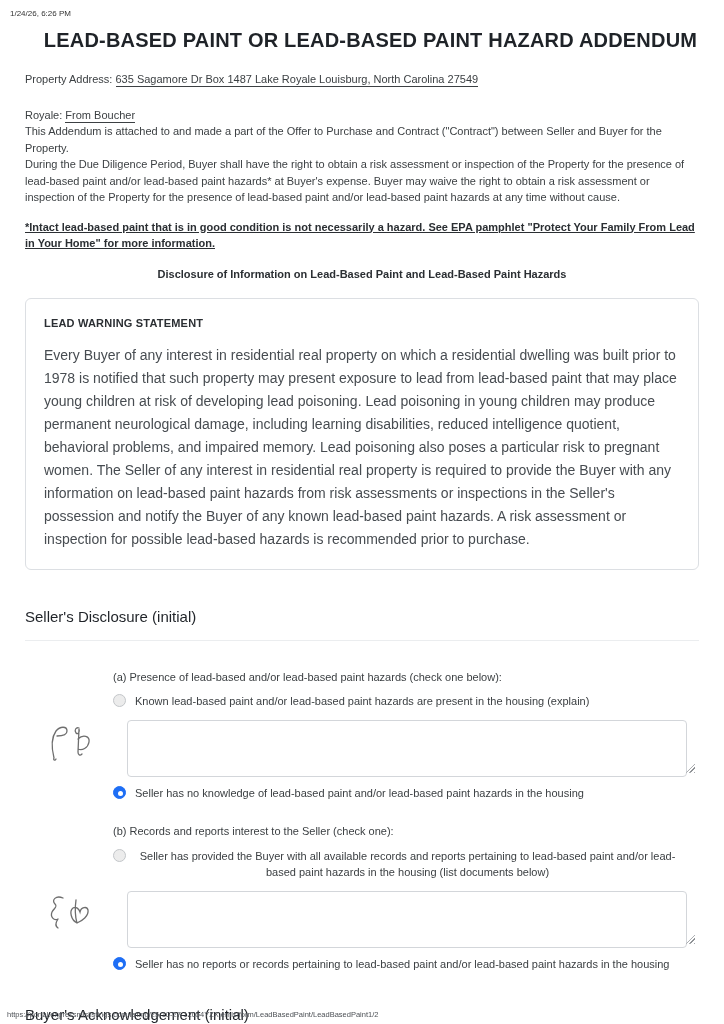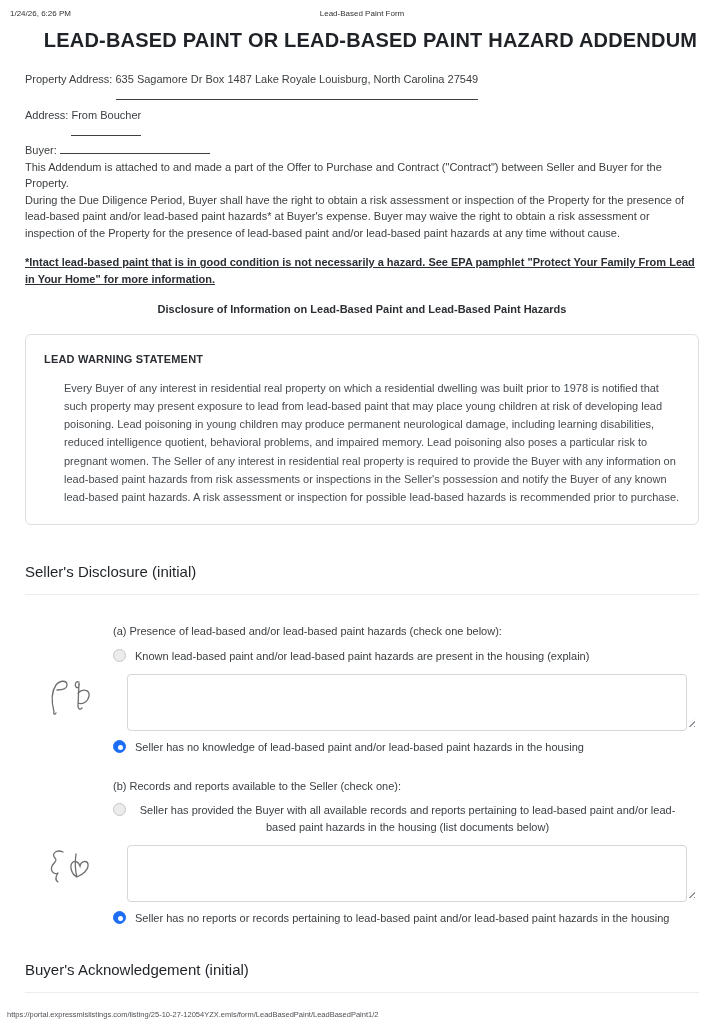--- a/index.html
+++ b/index.html
@@ -11,31 +11,31 @@
     padding:9px 10px 0 10px; font-size:8px; color:#333; }
   .print-header .ph-center { position:absolute; left:0; right:0; text-align:center; }
   .print-header .ph-left { position:relative; z-index:1; }
 
   .doc-title { margin-top:11px; text-align:center; font-size:20px; font-weight:bold;
     color:#1f2328; letter-spacing:0.2px;padding-left:17px; }
 
   .content { padding:0 25px; font-size:11px; line-height:1.5; }
 
   .field-line { margin-top:19px; font-size:11px; color:#3c4043; }
-  .uvalue { border-bottom:1px solid #3c4043; padding-bottom:14px; }
+  .uvalue { border-bottom:1px solid #3c4043; padding-bottom:1px; }
   .blank { display:inline-block; width:150px; border-bottom:1px solid #3c4043; height:11px; vertical-align:baseline; }
 
   .para { color:#3c4043; }
   .para-bold { margin-top:13px; font-weight:bold; color:#2b2f33;text-decoration:underline; }
   .centered-bold { margin-top:14px; text-align:center; font-weight:bold; color:#2b2f33; }
 
   .warning-box { margin-top:16px; border:1px solid #dcdfe3; border-radius:6px;
     padding:16px 18px 18px 18px; }
   .warning-box h3 { font-size:11px; font-weight:bold; color:#2b2f33; margin-bottom:12px; letter-spacing:0.2px; }
-  .warning-box p { font-size:11px; line-height:1.65; color:#474c51;margin-left:20px; }
+  .warning-box p { font-size:14px; line-height:1.65; color:#474c51; }
 
   .section-heading { margin-top:36px; font-size:15px; font-weight:normal; color:#1f2328;
     padding-bottom:11px; border-bottom:1px solid #ebedef; }
 
   .disclosure-body { padding-left:88px; position:relative; }
   .sub-label { margin-top:28px; color:#3c4043; }
   .radio-row { display:flex; align-items:flex-start; margin-top:8px;text-align:center; }
   .radio { flex:0 0 auto; width:13px; height:13px; border-radius:50%; margin-right:9px; margin-top:1px; }
   .radio.unchecked { background:#ececec; border:1px solid #c3c6c9; }
   .radio.checked { background:#1e6ef5; border:1px solid #1e6ef5; position:relative; }
@@ -56,42 +56,37 @@
 
   .footer { position:absolute; left:0; right:0; bottom:5px; padding:0 7px;
     display:flex; justify-content:flex-start; font-size:7.5px; color:#4d5156; }
 </style>
 </head>
 <body>
 
 <div class="page">
 
   <div class="print-header">
-    <span class="ph-center">Lead-Based Paint Form</span>
     <span class="ph-left">1/24/26, 6:26 PM</span>
   </div>
 
   <h1 class="doc-title">LEAD-BASED PAINT OR LEAD-BASED PAINT HAZARD ADDENDUM</h1>
 
   <div class="content">
 
     <div class="field-line">
       <span>Property Address:</span>
       <span class="uvalue">635 Sagamore Dr Box 1487 Lake Royale Louisburg, North Carolina 27549</span>
     </div>
 
     <div class="field-line">
-      <span>Address:</span>
+      <span>Royale:</span>
       <span class="uvalue">From Boucher</span>
     </div>
 
-    <div class="field-line">
-      <span>Buyer:</span>
-      <span class="blank"></span>
-    </div>
 
     <p class="para">This Addendum is attached to and made a part of the Offer to Purchase and Contract ("Contract") between Seller and Buyer for the Property.</p>
     <p class="para">During the Due Diligence Period, Buyer shall have the right to obtain a risk assessment or inspection of the Property for the presence of lead-based paint and/or lead-based paint hazards* at Buyer's expense. Buyer may waive the right to obtain a risk assessment or inspection of the Property for the presence of lead-based paint and/or lead-based paint hazards at any time without cause.</p>
     <p class="para-bold">*Intact lead-based paint that is in good condition is not necessarily a hazard. See EPA pamphlet "Protect Your Family From Lead in Your Home" for more information.</p>
     <p class="centered-bold">Disclosure of Information on Lead-Based Paint and Lead-Based Paint Hazards</p>
 
     <div class="warning-box">
       <h3>LEAD WARNING STATEMENT</h3>
       <p>Every Buyer of any interest in residential real property on which a residential dwelling was built prior to 1978 is notified that such property may present exposure to lead from lead-based paint that may place young children at risk of developing lead poisoning. Lead poisoning in young children may produce permanent neurological damage, including learning disabilities, reduced intelligence quotient, behavioral problems, and impaired memory. Lead poisoning also poses a particular risk to pregnant women. The Seller of any interest in residential real property is required to provide the Buyer with any information on lead-based paint hazards from risk assessments or inspections in the Seller's possession and notify the Buyer of any known lead-based paint hazards. A risk assessment or inspection for possible lead-based hazards is recommended prior to purchase.</p>
     </div>
@@ -116,21 +111,21 @@
         </span>
         <textarea class="explain" style=""></textarea>
         <span class="grip"></span>
       </div>
 
       <div class="radio-row">
         <span class="radio checked"></span>
         <span class="radio-label">Seller has no knowledge of lead-based paint and/or lead-based paint hazards in the housing</span>
       </div>
 
-      <div class="sub-label" style="margin-top:22px;">(b) Records and reports available to the Seller (check one):</div>
+      <div class="sub-label" style="margin-top:22px;">(b) Records and reports interest to the Seller (check one):</div>
 
       <div class="radio-row">
         <span class="radio unchecked"></span>
         <span class="radio-label" style="max-width:545px;">Seller has provided the Buyer with all available records and reports pertaining to lead-based paint and/or lead-based paint hazards in the housing (list documents below)</span>
       </div>
 
       <div class="ta-wrap">
         <span class="scribble" style="top:0px;">
           <svg width="52" height="44" viewBox="0 0 52 44">
             <path d="M20 7 C 13 4, 8 9, 12 13 C 15 16, 11 17, 9 21 C 7 26, 11 30, 15 28 M15 28 C 13 31, 12 35, 15 37"></path>

